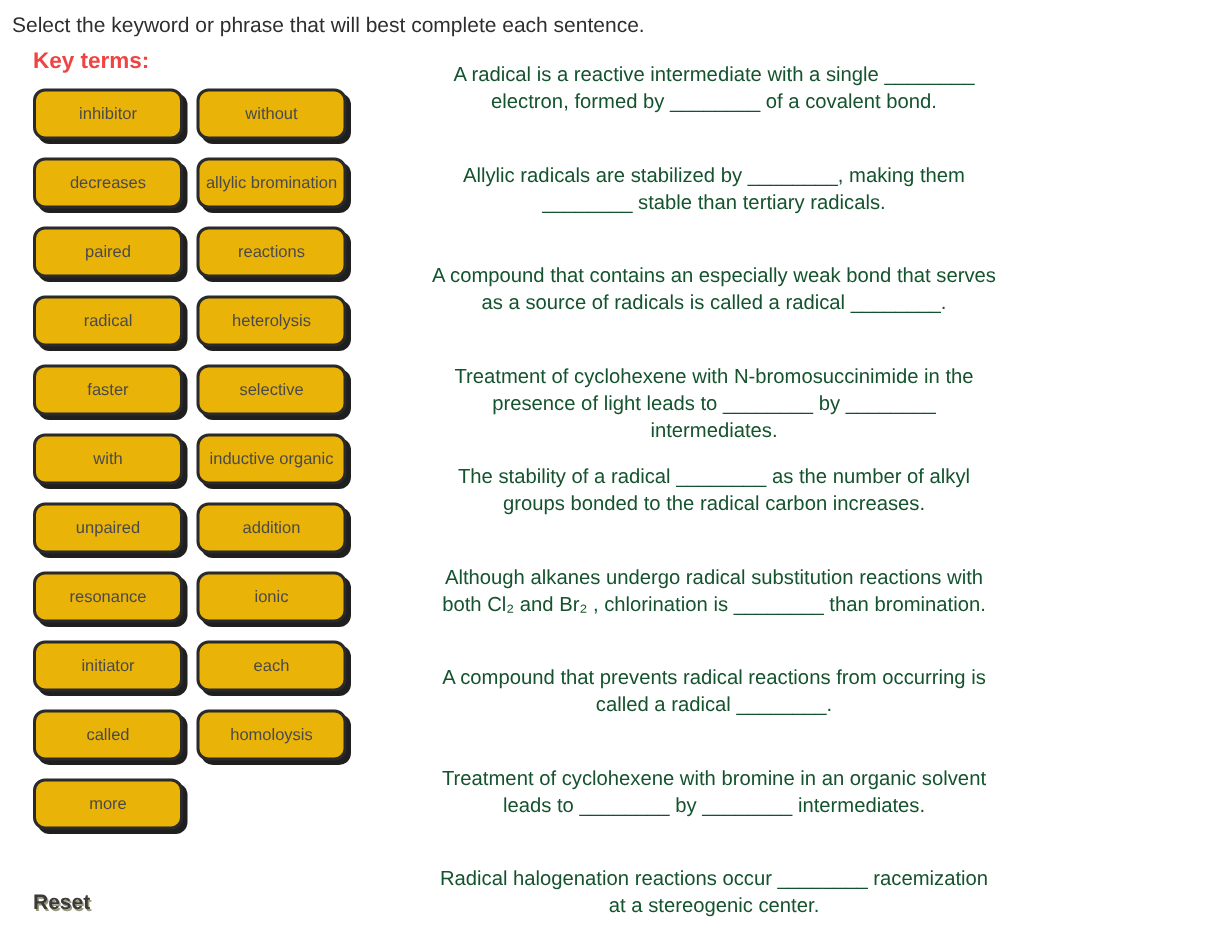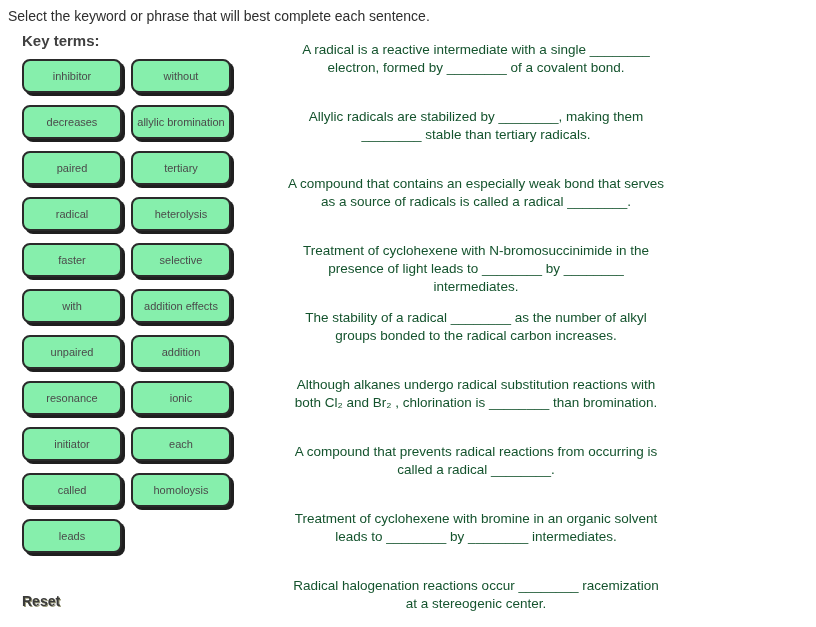--- a/index.html
+++ b/index.html
@@ -27,33 +27,33 @@
     align-items: flex-start;
   }
   .left-panel {
     width: 288px;
     flex: 0 0 288px;
     padding: 6px 0 0 22px;
   }
   .key-terms-heading {
     font-size: 15px;
     font-weight: bold;
-    color: #404040;
+    color: #ef4444;
     margin: 2px 0 10px 0;
   }
   .terms-grid {
     display: grid;
     grid-template-columns: 100px 100px;
     column-gap: 9px;
     row-gap: 12px;
   }
   .term-chip {
     width: 100px;
     height: 34px;
-    background: #86efac;
+    background: #eab308;
     border: 2px solid #2a2a2a;
     border-radius: 8px;
     box-shadow: 3px 3px 0 #1f1f1f;
     display: flex;
     align-items: center;
     justify-content: center;
     text-align: center;
     font-size: 11px;
     line-height: 1.1;
     color: #4a4a4a;
@@ -94,36 +94,36 @@
 
     <div class="left-panel">
       <div class="key-terms-heading">Key terms:</div>
 
       <div class="terms-grid">
         <div class="term-chip">inhibitor</div>
         <div class="term-chip">without</div>
         <div class="term-chip">decreases</div>
         <div class="term-chip">allylic bromination</div>
         <div class="term-chip">paired</div>
-        <div class="term-chip">tertiary</div>
+        <div class="term-chip">reactions</div>
         <div class="term-chip">radical</div>
         <div class="term-chip">heterolysis</div>
         <div class="term-chip">faster</div>
         <div class="term-chip">selective</div>
         <div class="term-chip">with</div>
-        <div class="term-chip">addition effects</div>
+        <div class="term-chip">inductive organic</div>
         <div class="term-chip">unpaired</div>
         <div class="term-chip">addition</div>
         <div class="term-chip">resonance</div>
         <div class="term-chip">ionic</div>
         <div class="term-chip">initiator</div>
         <div class="term-chip">each</div>
         <div class="term-chip">called</div>
         <div class="term-chip">homoloysis</div>
-        <div class="term-chip">leads</div>
+        <div class="term-chip">more</div>
       </div>
 
       <div class="reset-button">Reset</div>
     </div>
 
     <div class="right-panel">
       <div class="sentence">A radical is a reactive intermediate with a single ________ electron, formed by ________ of a covalent bond.</div>
       <div class="sentence">Allylic radicals are stabilized by ________, making them ________ stable than tertiary radicals.</div>
       <div class="sentence">A compound that contains an especially weak bond that serves as a source of radicals is called a radical ________.</div>
       <div class="sentence">Treatment of cyclohexene with N-bromosuccinimide in the presence of light leads to ________ by ________ intermediates.</div>

